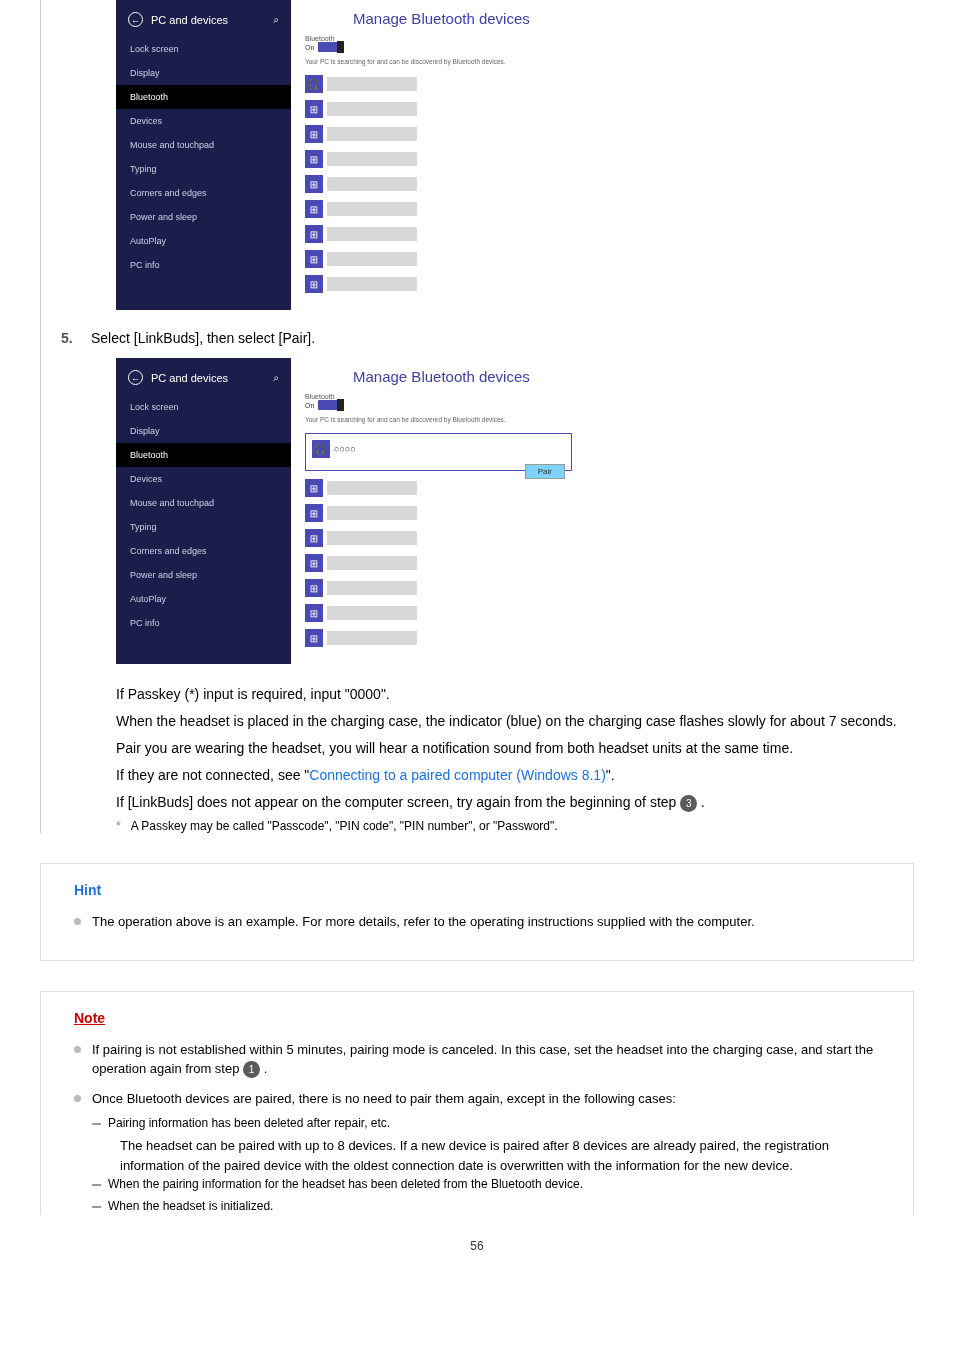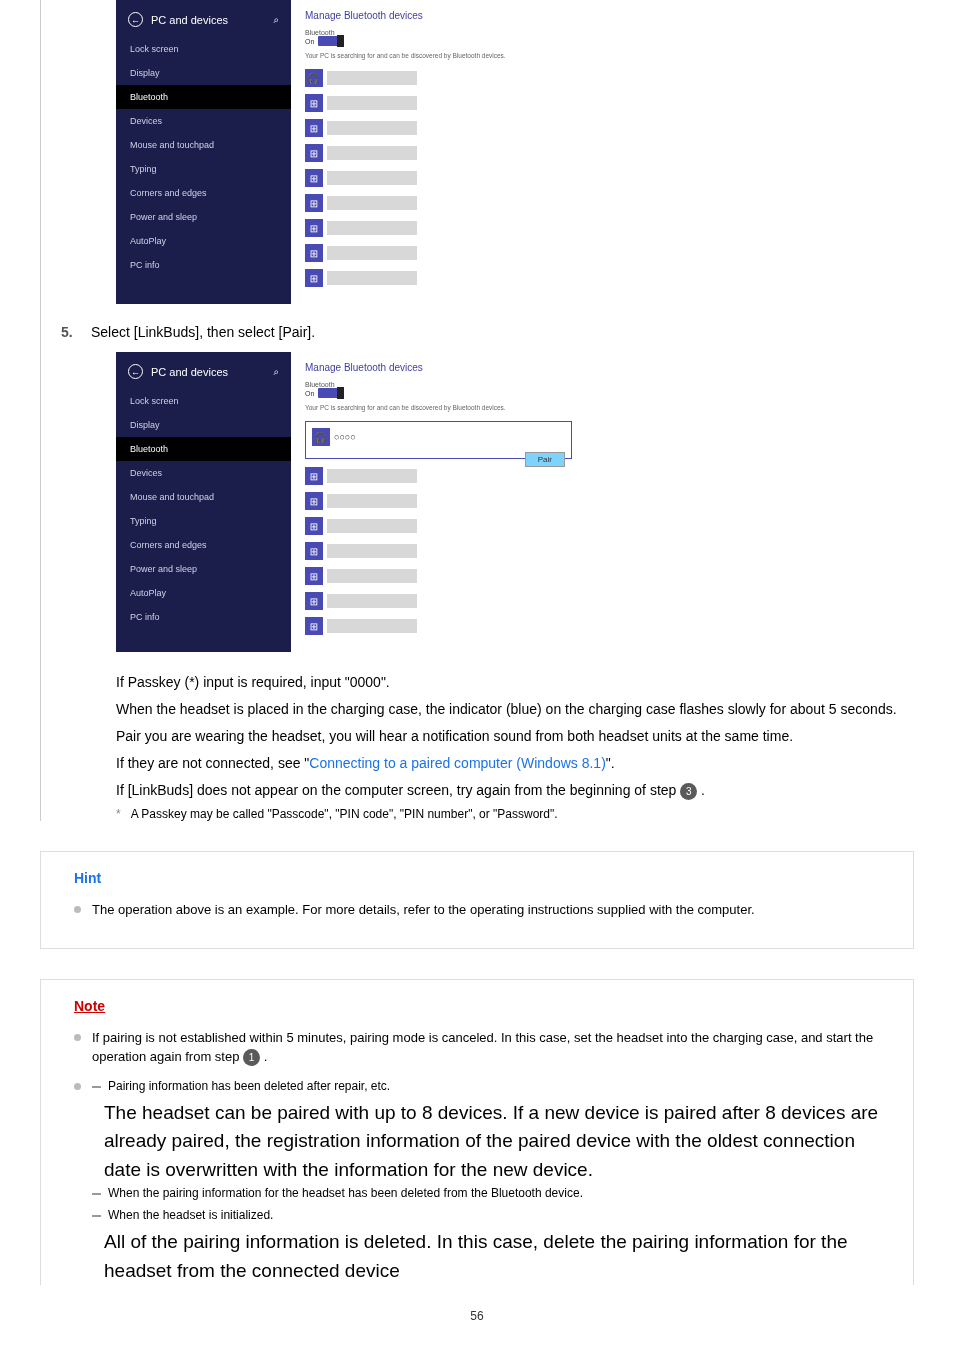--- a/index.html
+++ b/index.html
@@ -45,21 +45,21 @@
     .search-icon { margin-left: auto; font-size: 10px; }
     .sidebar-item { padding: 7px 14px; color: #d0d0e8; }
     .sidebar-item.active { background: #000; color: #fff; }
     .content-pane {
       flex: 1;
       padding: 10px 14px;
       background: #fff;
       font-size: 8px;
       color: #333;
     }
-    .content-title { color: #3e3ea8; font-size: 10px; margin-bottom: 8px; font-weight: normal; }
+    .content-title { color: #3e3ea8; font-size: 15px; margin-bottom: 8px; font-weight: normal; margin-left: 48px; }
     .bt-label { font-size: 7px; color: #555; }
     .bt-on { font-size: 7px; color: #333; display: flex; align-items: center; gap: 4px; margin-bottom: 6px; }
     .toggle {
       width: 26px; height: 10px;
       background: #4a4ab5;
       position: relative;
       border-radius: 1px;
     }
     .toggle::after {
       content: "";
@@ -143,21 +143,21 @@
       font-size: 12px;
       line-height: 1.5;
     }
     .dash-item::before {
       content: "";
       position: absolute;
       left: 0; top: 9px;
       width: 9px; height: 2px;
       background: #999;
     }
-    .dash-sub { margin-left: 12px; font-size: 19px; line-height: 1.5; }
+    .dash-sub { margin-left: 28px; font-size: 13px; line-height: 1.5; }
     .page-num { text-align: center; font-size: 12px; color: #333; margin-top: 24px; padding-bottom: 12px; }
   </style>
 </head>
 <body>
 
 <div class="step-container">
 
   <div class="screenshot-wrapper">
     <div class="screenshot">
       <div class="sidebar">
@@ -292,21 +292,21 @@
           </div>
         <div class="device-row">
             <span class="device-icon">⊞</span>
             <span class="device-bar"></span>
           </div>
       </div>
     </div>
   </div>
 
   <div class="step-indent body-text">If Passkey (*) input is required, input "0000".</div>
-  <div class="step-indent body-text">When the headset is placed in the charging case, the indicator (blue) on the charging case flashes slowly for about 5 seconds.</div>
+  <div class="step-indent body-text">When the headset is placed in the charging case, the indicator (blue) on the charging case flashes slowly for about 7 seconds.</div>
   <div class="step-indent body-text">Pair you are wearing the headset, you will hear a notification sound from both headset units at the same time.</div>
   <div class="step-indent body-text">
     <span>If they are not connected, see "</span><a class="link">Connecting to a paired computer (Windows 8.1)</a><span>".</span>
   </div>
   <div class="step-indent body-text">
     <span>If [LinkBuds] does not appear on the computer screen, try again from the beginning of step </span><span class="circle-badge">3</span><span> .</span>
   </div>
   <div class="footnote-row">
     <span class="footnote-mark">*</span>
     <span>A Passkey may be called "Passcode", "PIN code", "PIN number", or "Password".</span>
@@ -321,26 +321,26 @@
   </ul>
 </div>
 
 <div class="section-box" style="border-bottom:none; padding-bottom:0;">
   <div class="section-title note-title">Note</div>
   <ul class="bullet-list">
     <li class="bullet-item">
       <span>If pairing is not established within 5 minutes, pairing mode is canceled. In this case, set the headset into the charging case, and start the operation again from step </span><span class="circle-badge">1</span><span> .</span>
     </li>
     <li class="bullet-item">
+      <span>Once Bluetooth devices are paired, there is no need to pair them again, except in the following cases:</span>
       <ul class="dash-list">
         <li class="dash-item">Pairing information has been deleted after repair, etc.</li>
         <div class="dash-sub">The headset can be paired with up to 8 devices. If a new device is paired after 8 devices are already paired, the registration information of the paired device with the oldest connection date is overwritten with the information for the new device.</div>
         <li class="dash-item">When the pairing information for the headset has been deleted from the Bluetooth device.</li>
         <li class="dash-item">
           <span>When the headset is initialized.</span>
         </li>
-        <div class="dash-sub">All of the pairing information is deleted. In this case, delete the pairing information for the headset from the connected device</div>
       </ul>
     </li>
   </ul>
 </div>
 
 <div class="page-num">56</div>
 
 </body></html>

